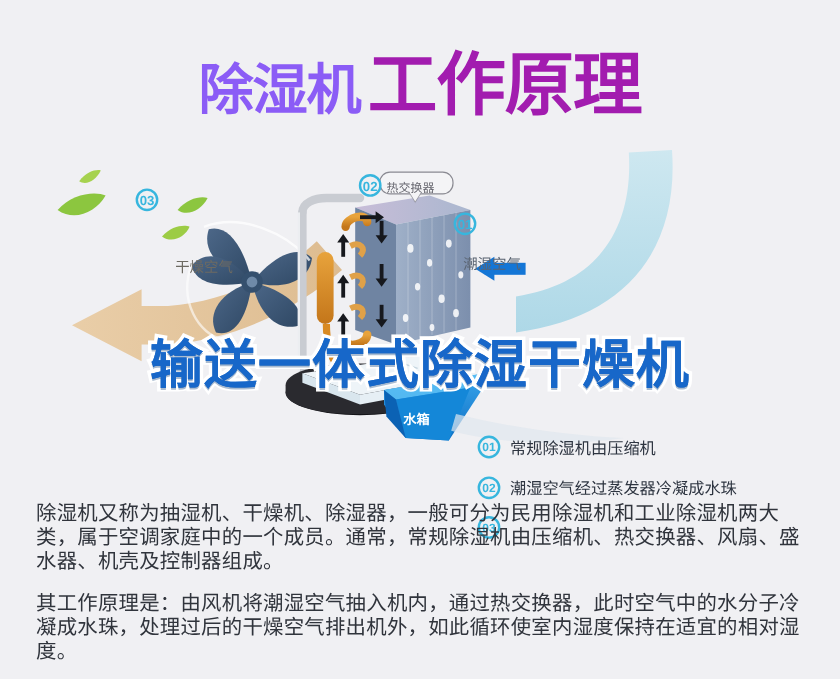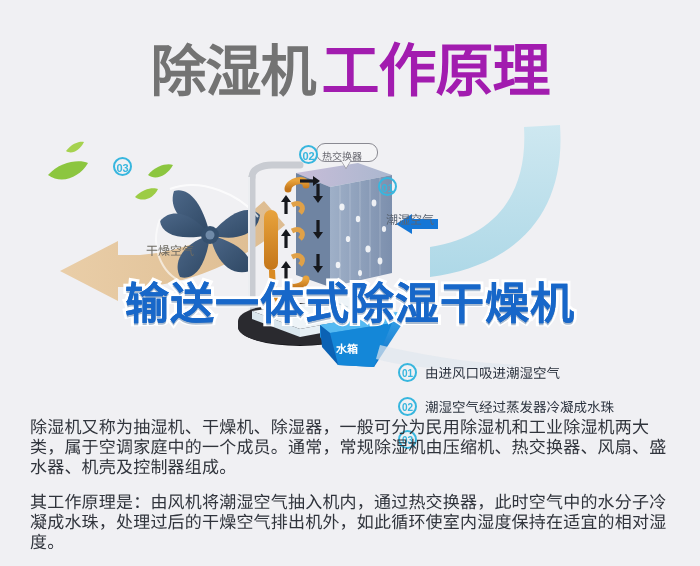--- a/index.html
+++ b/index.html
@@ -10,36 +10,36 @@
     overflow:hidden;position:relative;
   }
   #page{position:relative;width:700px;height:566px;background:#f0f0f3;}
 
   
   .title-wrap{
     position:absolute;left:0;top:24px;width:700px;
     text-align:center;white-space:nowrap;
   }
   .title-a{
-    font-size:56px;font-weight:700;color:#737373;
+    font-size:46px;font-weight:700;color:#8b5cf6;
     letter-spacing:-1px;vertical-align:baseline;
   }
   .title-b{
     font-size:58px;font-weight:700;color:#a21caf;
     letter-spacing:-1px;margin-left:6px;vertical-align:baseline;
   }
 
   
   .stage{position:absolute;left:0;top:115px;width:700px;height:280px;}
 
   .svgart{position:absolute;left:0;top:0;width:700px;height:280px;}
 
   
   .lbl{position:absolute;font-size:11px;color:#4a5260;white-space:nowrap;}
-  .lbl-dry{left:146px;top:98px;color:#6d6a62;font-size:12px;margin-top:28px;}
+  .lbl-dry{left:146px;top:98px;color:#6d6a62;font-size:12px;}
   .lbl-wet{left:386px;top:95px;color:#5a6472;font-size:12px;font-family:Liberation Mono, monospace;}
   .lbl-hx{left:322px;top:33px;font-size:10px;color:#6a6a72;}
   .lbl-tank{left:336px;top:225px;font-size:11px;color:#ffffff;font-weight:600;}
 
   .badge{
     position:absolute;width:19px;height:19px;border-radius:50%;
     border:2px solid #37b6de;color:#37b6de;font-size:11px;font-weight:700;
     line-height:19px;text-align:center;box-sizing:border-box;background:transparent;
   }
   .badge-03{left:113px;top:42px;}
@@ -307,21 +307,21 @@
     <span class="badge badge-02">02</span>
     <span class="badge badge-01">01</span>
 
     <span class="lbl lbl-dry">干燥空气</span>
     <span class="lbl lbl-wet">潮湿空气</span>
     <span class="lbl lbl-tank">水箱</span>
 
     <div class="steps">
       <div class="step">
         <span class="step-num">01</span>
-        <span class="step-txt">由进风口吸进潮湿空气</span>
+        <span class="step-txt">常规除湿机由压缩机</span>
       </div>
       <div class="step">
         <span class="step-num">02</span>
         <span class="step-txt">潮湿空气经过蒸发器冷凝成水珠</span>
       </div>
       <div class="step">
         <span class="step-num">03</span>
       </div>
     </div>
   </div>

